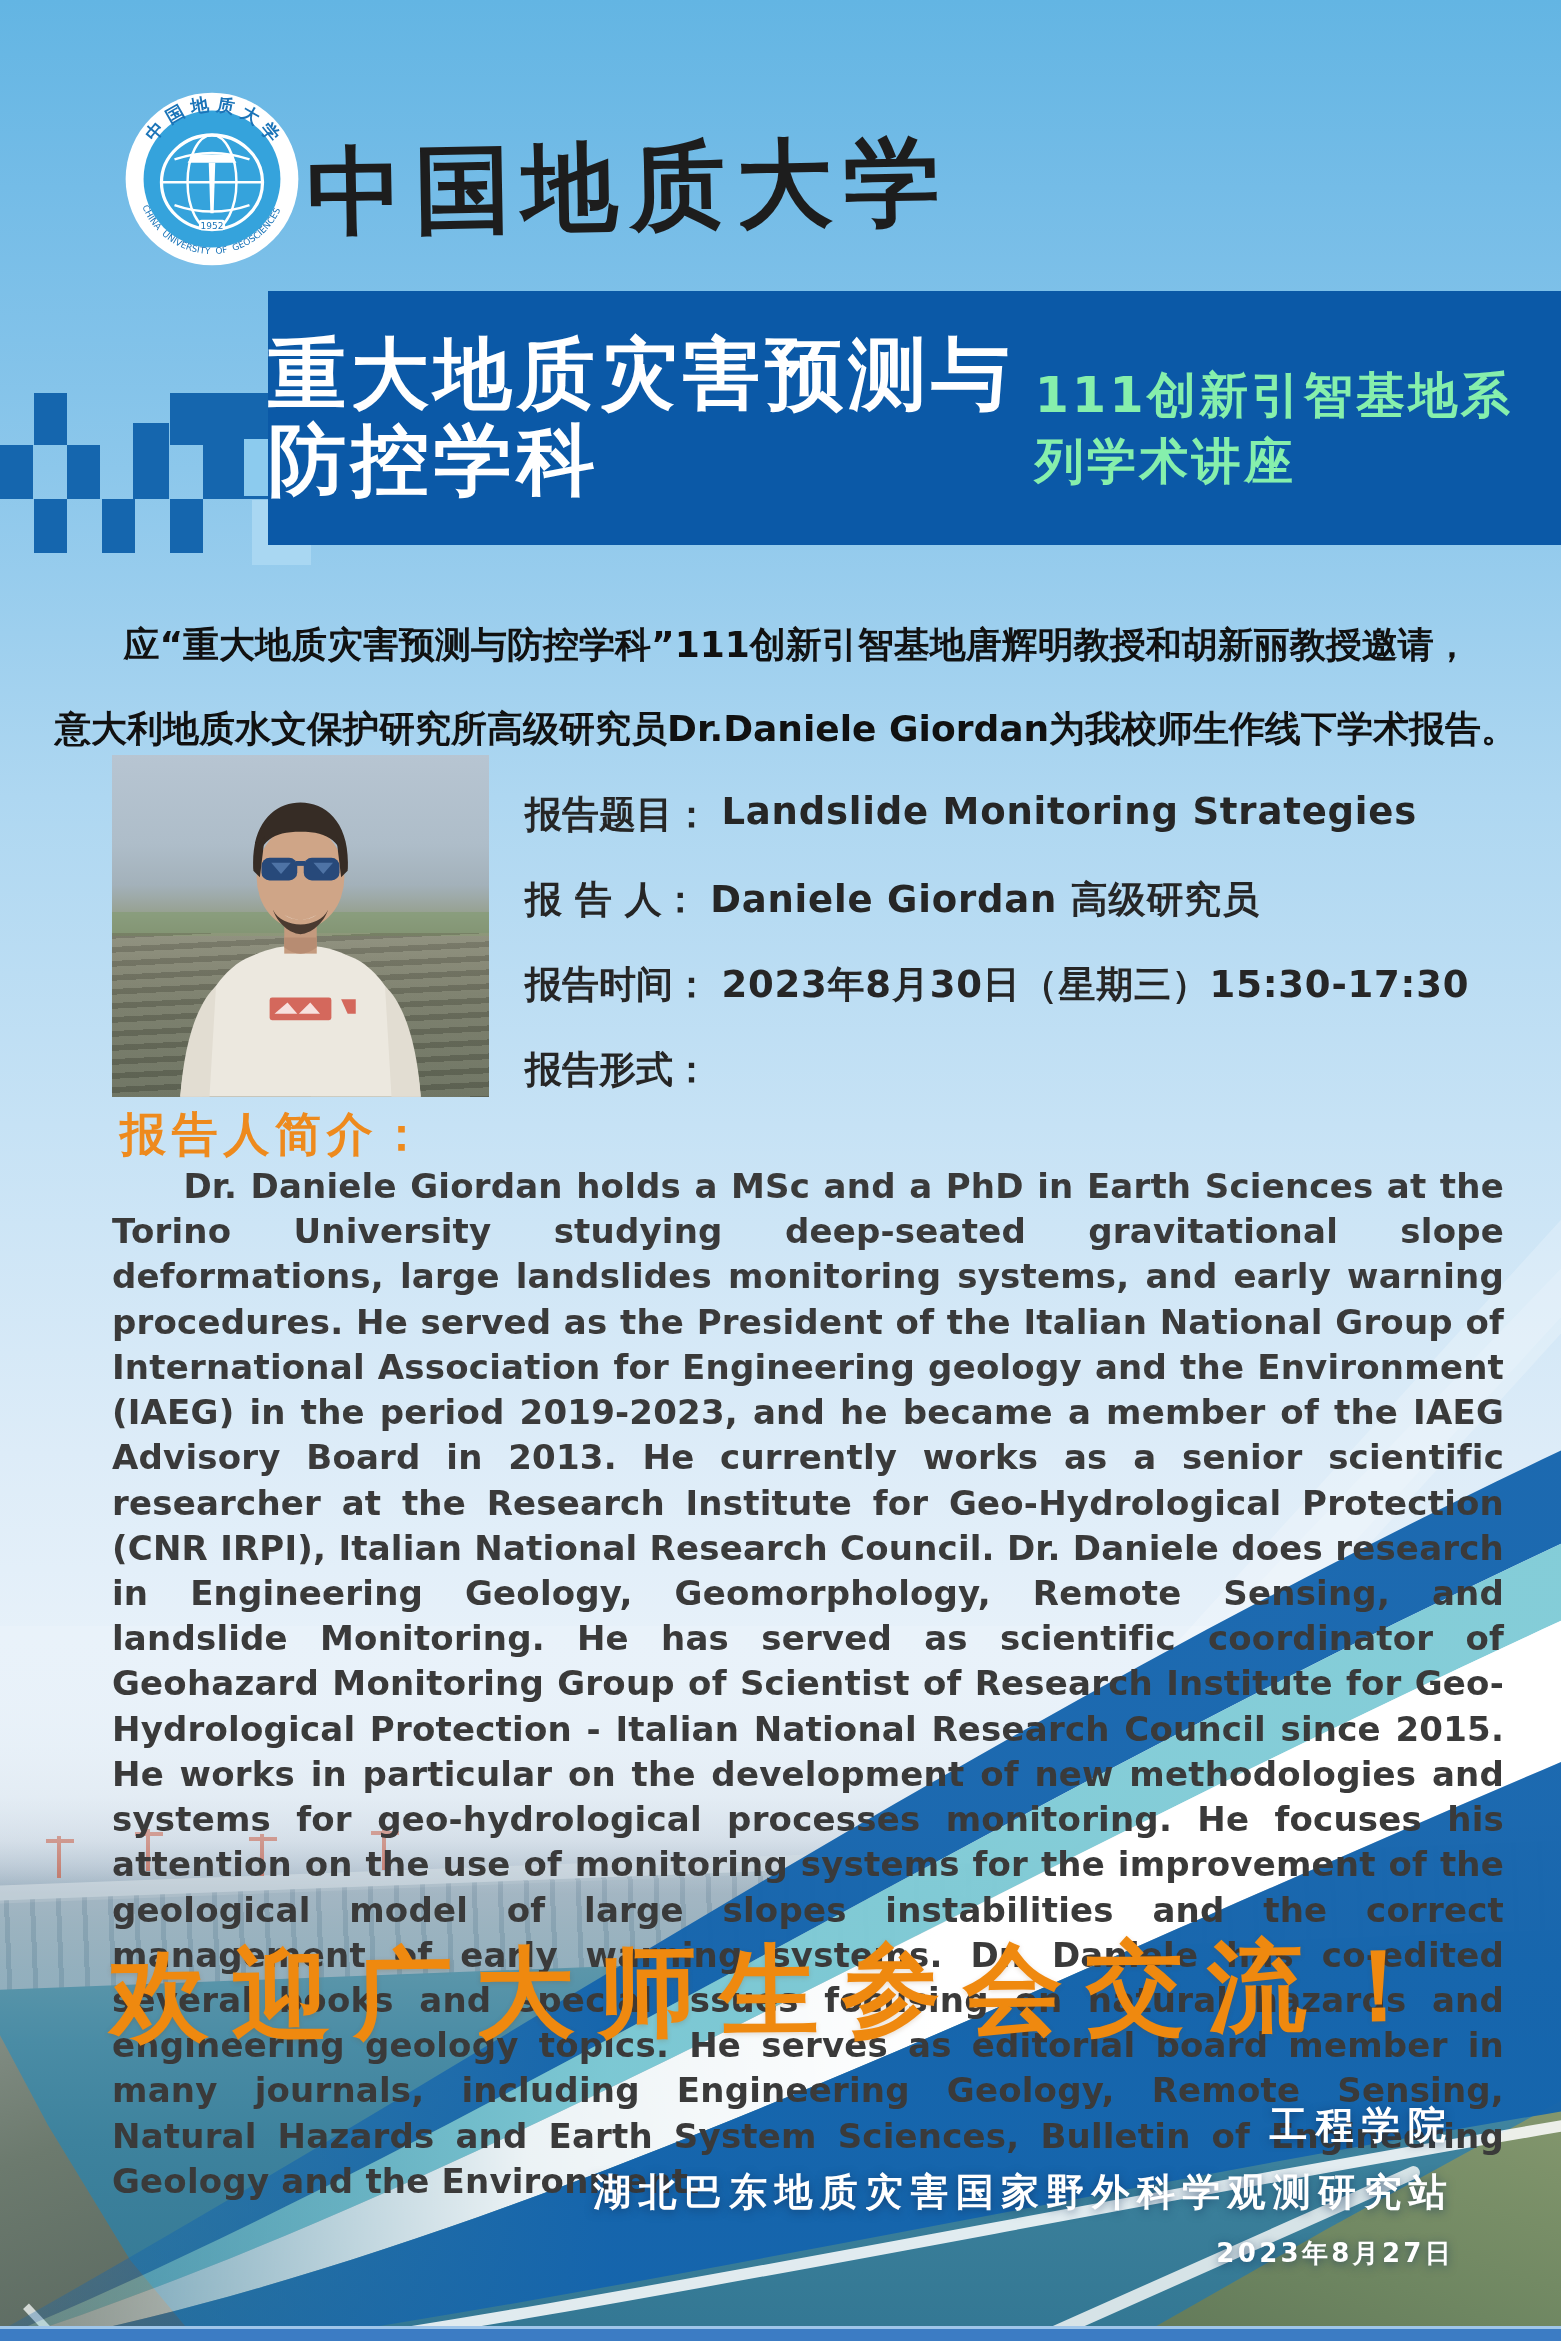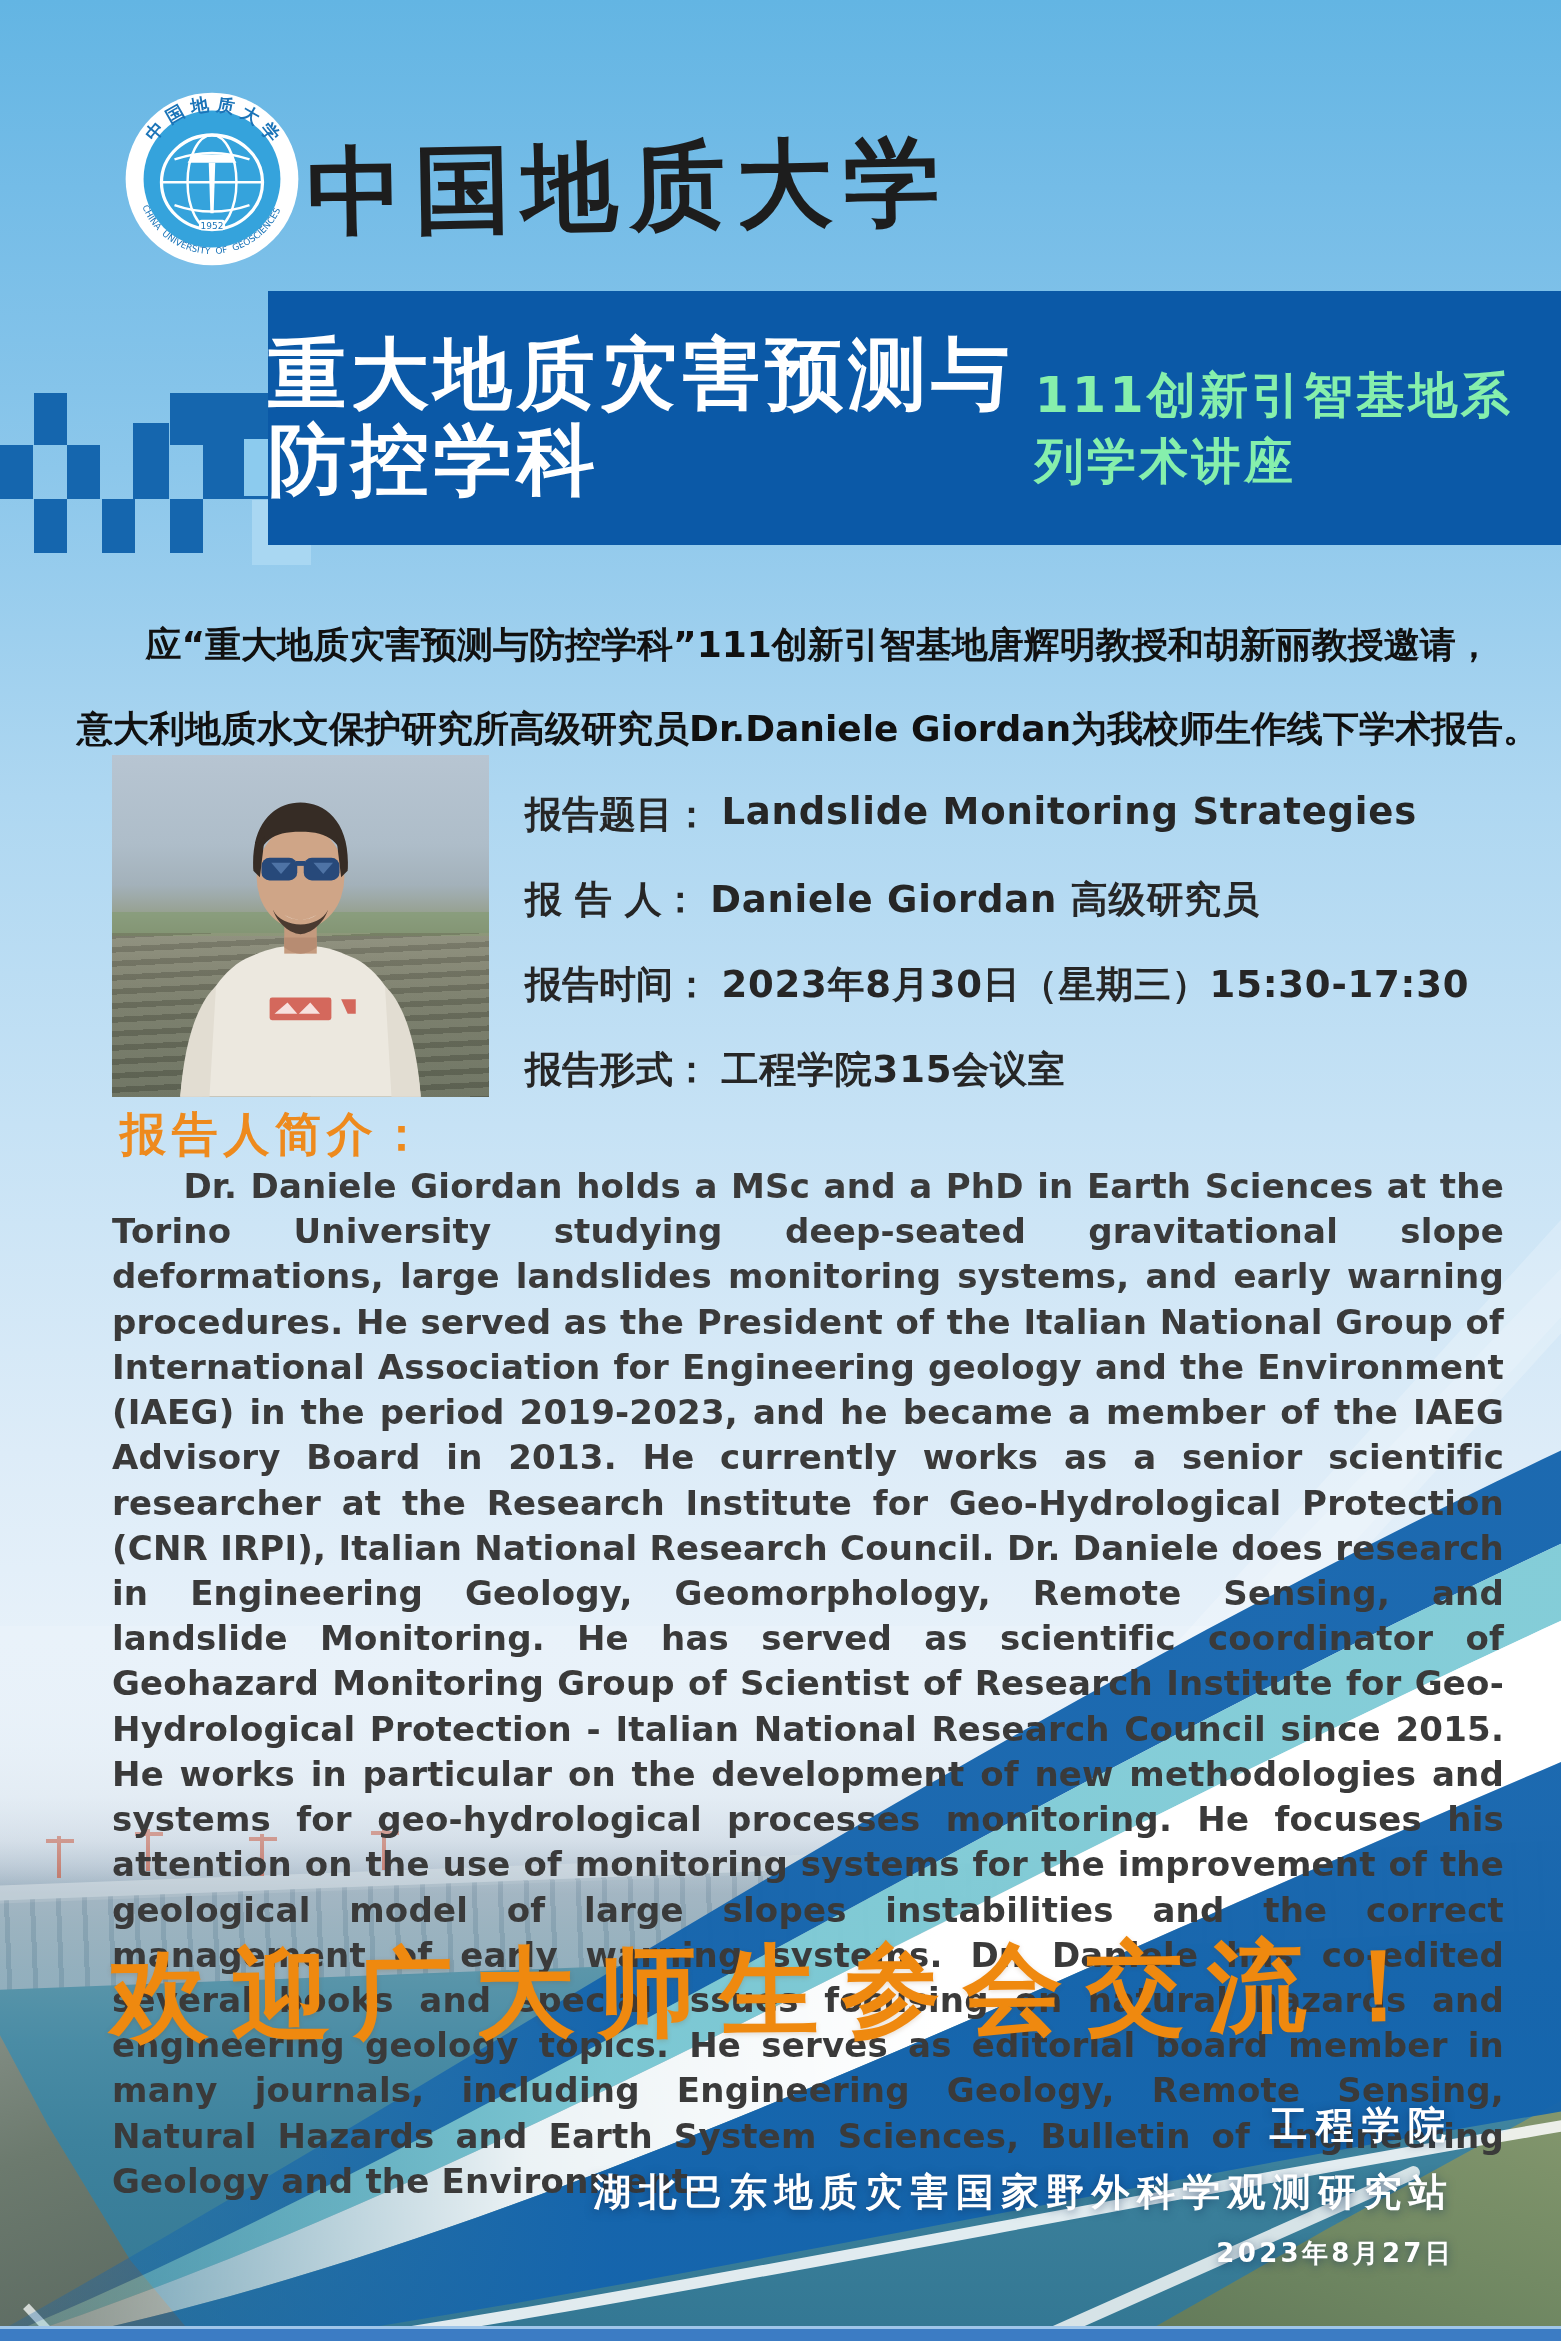--- a/index.html
+++ b/index.html
@@ -42,21 +42,21 @@
   .issue{position:absolute;right:63px;top:176px;font-size:50px;font-weight:800;color:#1a63ac;letter-spacing:1.6px;}
   
   .banner{position:absolute;left:268px;top:291px;width:1293px;height:254px;background:#0b59a7;
     display:flex;flex-direction:row;align-items:center;justify-content:center;}
   .banner-title{font-size:78px;font-weight:900;color:#ffffff;letter-spacing:4.9px;line-height:1.1;}
   .banner-sub{margin-top:21px;font-size:49px;font-weight:900;color:#86efac;letter-spacing:3.3px;}
   .checkers{position:absolute;left:0;top:366px;width:358px;height:211px;}
   .sq{position:absolute;}
   
   .intro{position:absolute;left:55px;top:603px;width:1457px;color:#111;font-weight:800;
-    font-size:36px;line-height:2.32;margin-left:22px;}
+    font-size:36px;line-height:2.32;}
   .intro .l1{text-indent:1.9em;white-space:nowrap;}
   .intro .l2{white-space:nowrap;}
   
   .portrait{position:absolute;left:112px;top:755px;width:377px;height:342px;overflow:hidden;
     background:linear-gradient(180deg,#b7c5d2 0%,#aebdc9 26%,#a3b1ba 38%,#97a192 46%,#8a907e 52%,#7f8573 60%,#6e7765 74%,#5e6a59 100%);}
   .strata{position:absolute;left:0;top:52%;width:100%;height:48%;opacity:.5;
     background:repeating-linear-gradient(177deg,rgba(84,72,60,.55) 0 5.7px,rgba(168,156,138,.5) 5.7px 14px);}
   .valley{position:absolute;left:0;top:46%;width:100%;height:7%;background:#7f9a6d;opacity:.55;}
   
   .report{position:absolute;left:525px;top:790px;width:1025px;}
@@ -205,21 +205,20 @@
     <div class="report-row">
       <span class="lab">报 告 人：</span>
       <span class="val">Daniele Giordan 高级研究员</span>
     </div>
     <div class="report-row">
       <span class="lab">报告时间：</span>
       <span class="val">2023年8月30日（星期三）15:30-17:30</span>
     </div>
     <div class="report-row">
       <span class="lab">报告形式：</span>
-      <span class="val">工程学院315会议室</span>
     </div>
   </div>
 
   <div class="bio-head">报告人简介：</div>
   <div class="bio">Dr. Daniele Giordan holds a MSc and a PhD in Earth Sciences at the Torino University studying deep-seated gravitational slope deformations, large landslides monitoring systems, and early warning procedures. He served as the President of the Italian National Group of International Association for Engineering geology and the Environment (IAEG) in the period 2019-2023, and he became a member of the IAEG Advisory Board in 2013. He currently works as a senior scientific researcher at the Research Institute for Geo-Hydrological Protection (CNR IRPI), Italian National Research Council. Dr. Daniele does research in Engineering Geology, Geomorphology, Remote Sensing, and landslide Monitoring. He has served as scientific coordinator of Geohazard Monitoring Group of Scientist of Research Institute for Geo-Hydrological Protection - Italian National Research Council since 2015. He works in particular on the development of new methodologies and systems for geo-hydrological processes monitoring. He focuses his attention on the use of monitoring systems for the improvement of the geological model of large slopes instabilities and the correct management of early warning systems. Dr. Daniele has co-edited several books and special issues focusing on natural hazards and engineering geology topics. He serves as editorial board member in many journals, including Engineering Geology, Remote Sensing, Natural Hazards and Earth System Sciences, Bulletin of Engineering Geology and the Environment.</div>
 
   <div class="welcome">欢迎广大师生参会交流！</div>
 
   <div class="footer">
     <div class="f1">工程学院</div>

